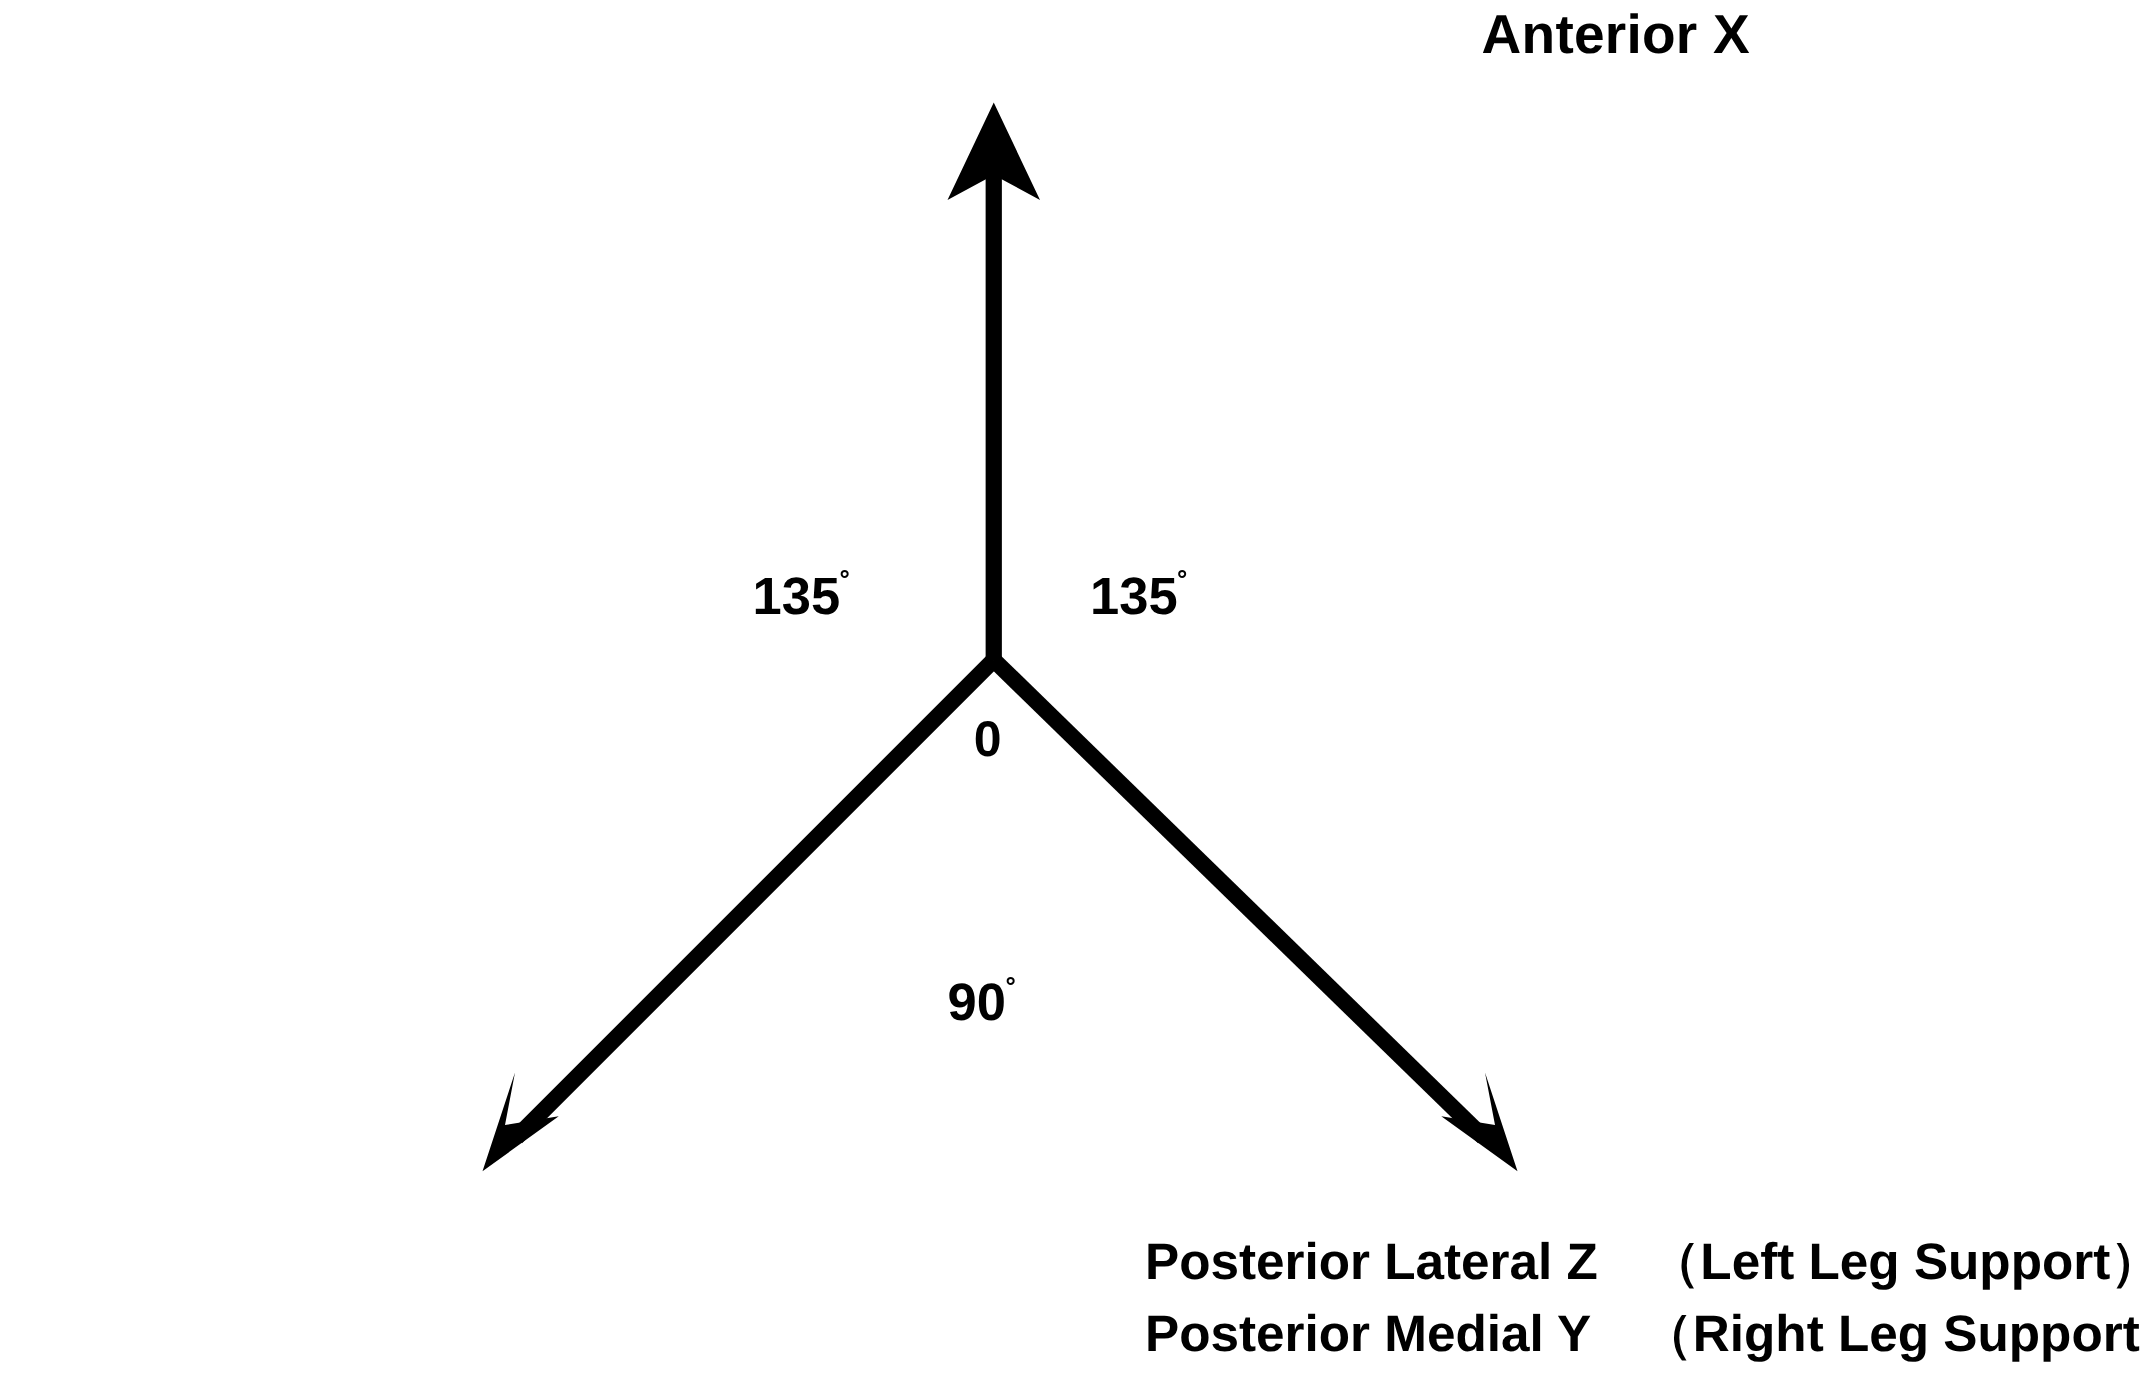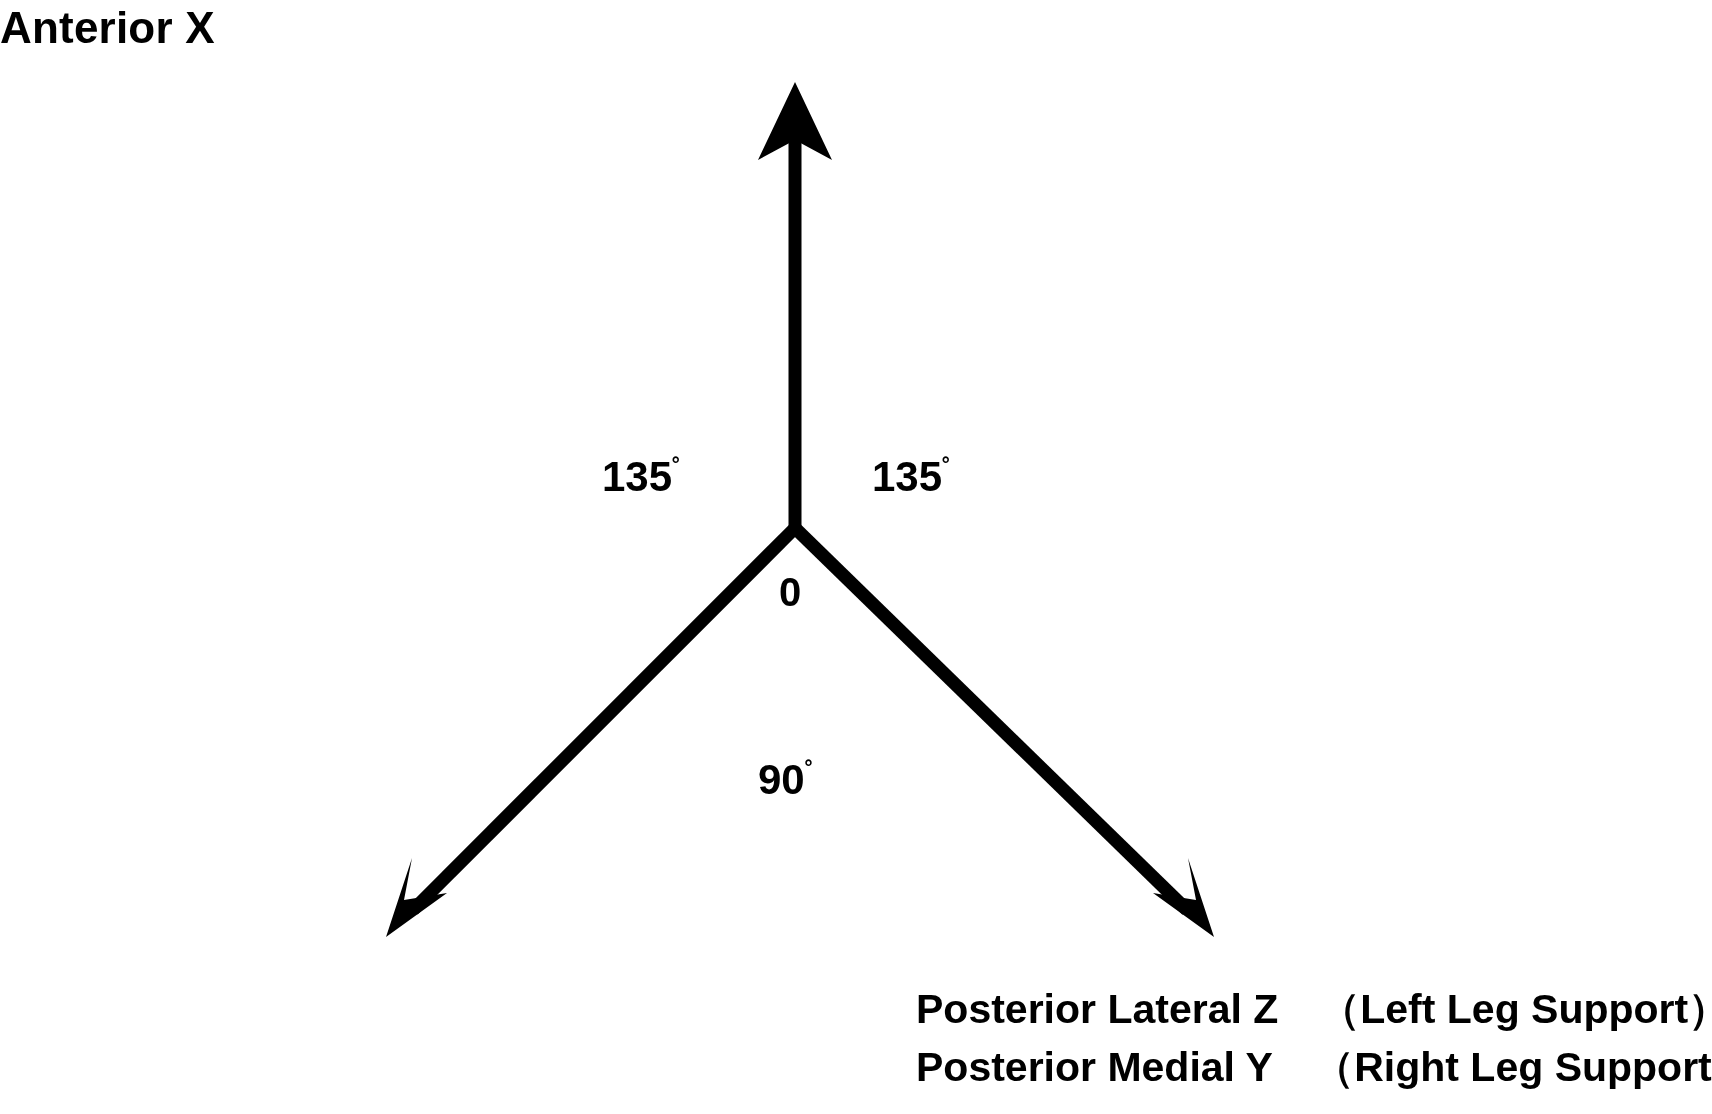--- a/index.html
+++ b/index.html
@@ -29,41 +29,41 @@
     position: absolute;
     font-weight: bold;
     color: #000000;
     white-space: pre;
     line-height: 1;
   }
   #title-anterior-x {
     top: 6px;
     left: 0;
     width: 1400px;
-    text-align: left;
+    text-align: right;
     font-size: 44px;
     letter-spacing: 0.2px;
   }
   #angle-left-135 {
     top: 455px;
     left: 602px;
     font-size: 42px;
   }
   #angle-right-135 {
     top: 455px;
     left: 872px;
     font-size: 42px;
   }
   #angle-zero {
     top: 572px;
     left: 779px;
     font-size: 40px;
   }
   #angle-bottom-90 {
-    top: 758px;
+    top: 780px;
     left: 758px;
     font-size: 42px;
   }
   .deg {
     font-size: 0.62em;
     vertical-align: 0.55em;
     letter-spacing: 0;
   }
   .leg-block {
     position: absolute;

